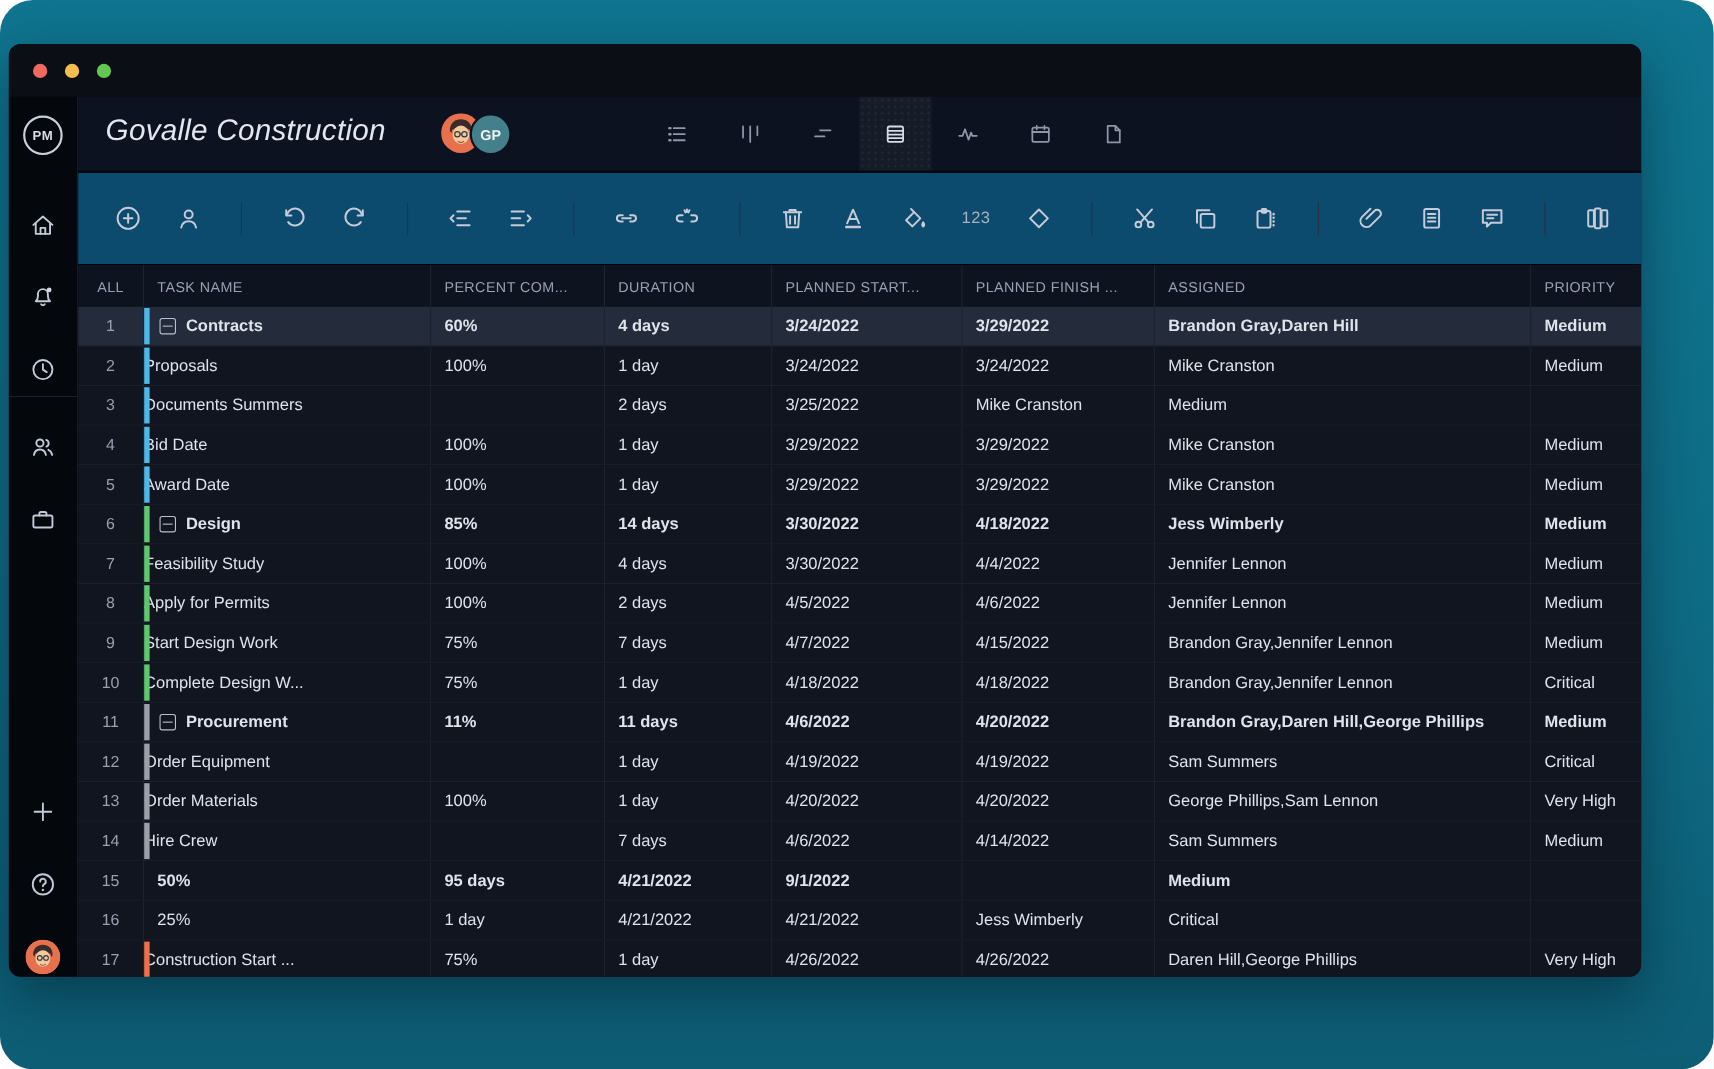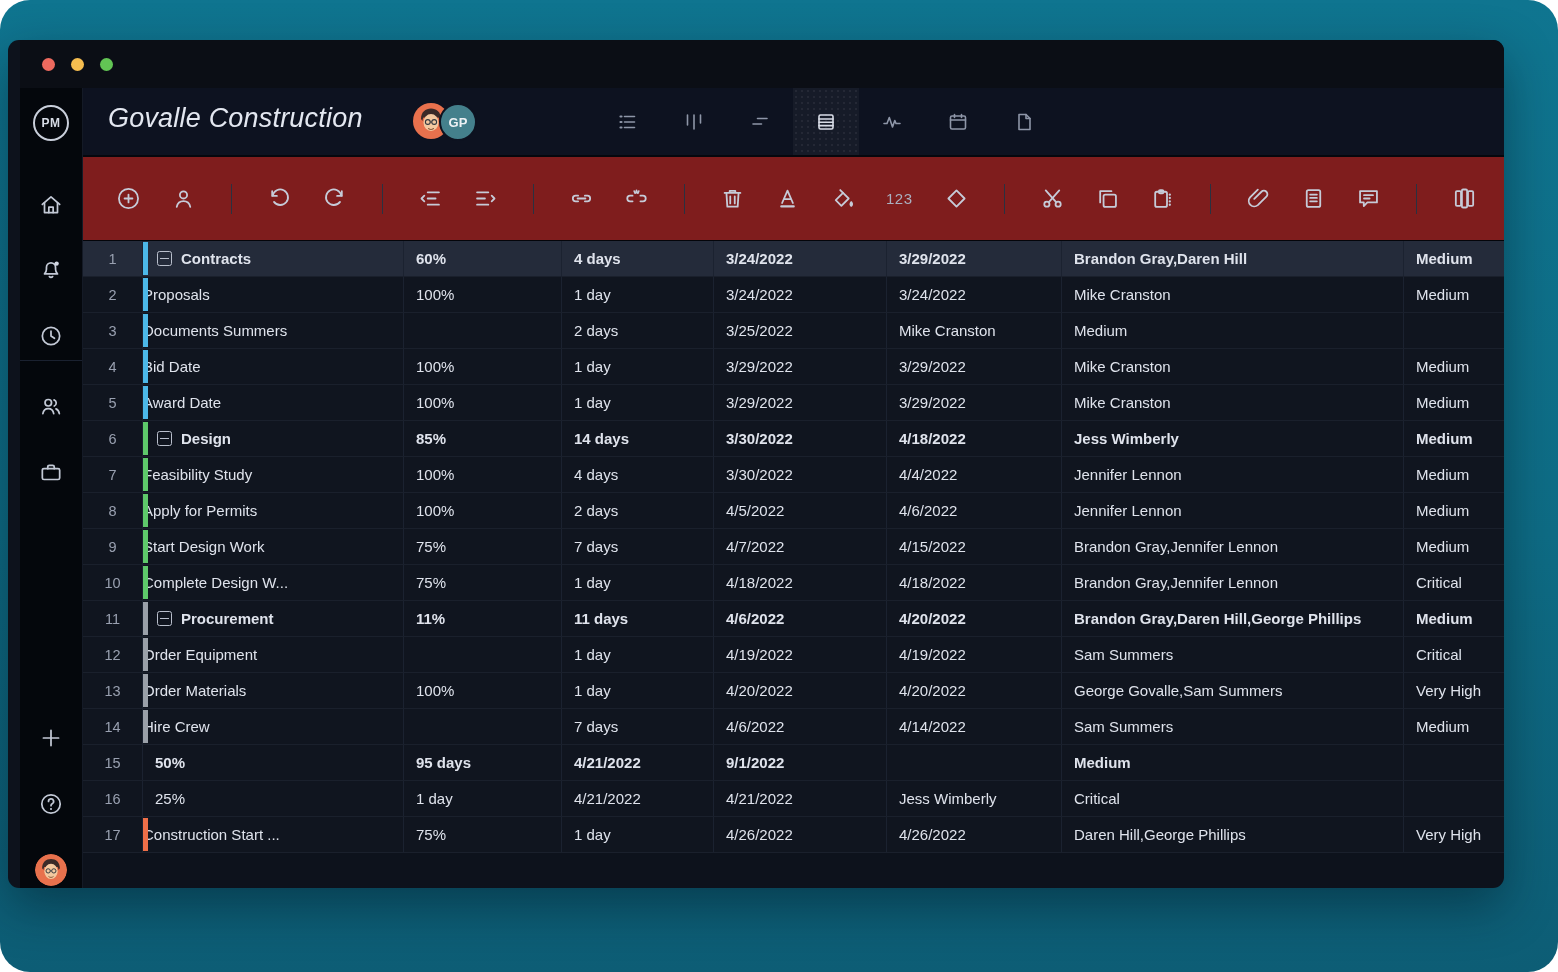--- a/index.html
+++ b/index.html
@@ -1,20 +1,20 @@
 <!DOCTYPE html>
 <html><head>
 <meta charset="utf-8">
 <style>
   html,body{margin:0;padding:0;background:#ffffff;font-family:"Liberation Sans",sans-serif;}
   .stage{position:relative;width:1558px;height:972px;overflow:hidden;}
   .backdrop{position:absolute;inset:0;border-radius:30px;
     background:linear-gradient(180deg,#0f7590 0%,#0e6c85 55%,#0d5d75 100%);}
   .win{position:absolute;left:8px;top:40px;width:1484px;height:848px;border-radius:11px;
-    background:#0d121c;overflow:hidden;box-shadow:0 18px 50px rgba(0,20,30,.45);padding-left:12px;}
+    background:#0d121c;overflow:hidden;box-shadow:0 18px 50px rgba(0,20,30,.45);}
   
   .titlebar{height:48px;background:#0b0e15;position:relative;}
   .tl{position:absolute;top:18px;width:13px;height:13px;border-radius:50%;}
   
   .main{display:flex;height:800px;}
   .sidenav{width:62px;background:#04070c;position:relative;border-right:1px solid #141a26;flex:none;}
   .pm-logo{position:absolute;left:13px;top:17px;width:32px;height:32px;border:2px solid #c9cfdb;border-radius:50%;
     display:flex;align-items:center;justify-content:center;font-size:12px;font-weight:bold;color:#d7dce6;letter-spacing:.5px;}
   .side-ic{position:absolute;left:18px;width:26px;height:26px;color:#c3c9d6;}
   .side-div{position:absolute;left:0;width:62px;border-top:1px solid #1a2130;}
@@ -25,21 +25,21 @@
   .proj-title{position:absolute;left:25px;top:15px;font-size:27px;font-weight:500;color:#e3e7f0;letter-spacing:.2px;font-style:italic;}
   .avatars{position:absolute;left:330px;top:15px;display:flex;}
   .avatar{width:36px;height:36px;border-radius:50%;display:flex;align-items:center;justify-content:center;}
   .avatar.gp{background:#44808c;color:#eef2f5;font-size:13px;font-weight:bold;margin-left:-10px;border:2px solid #0d1220;width:34px;height:34px;}
   .viewtabs{position:absolute;left:512px;top:0;height:67px;display:flex;}
   .vtab{width:66px;height:67px;display:flex;align-items:center;justify-content:center;color:#8e96a8;cursor:pointer;}
   .vtab.sel{background:#161b28;color:#d8dce6;
     background-image:radial-gradient(rgba(255,255,255,.06) 1px,transparent 1px);background-size:6px 6px;}
   .vtab svg{width:24px;height:24px;}
   
-  .toolbar{height:83px;background:#7f1d1d;display:flex;align-items:center;padding-left:26px;border-bottom:1px solid #03050a;flex:none;gap:16px;}
+  .toolbar{height:83px;background:#0c4a6e;display:flex;align-items:center;padding-left:26px;border-bottom:1px solid #03050a;flex:none;gap:16px;}
   .tb-ic{width:30px;height:30px;margin:0 6px;color:#c6cbd8;display:flex;align-items:center;justify-content:center;cursor:pointer;}
   .tb-ic svg{width:27px;height:27px;}
   .tb-ic.txt{font-size:15px;color:#aab0c0;letter-spacing:.5px;width:auto;padding:0 2px;}
   .tb-sep{width:1px;height:30px;background:#2a3140;margin:0 12px;flex:none;}
   
   .grid-cols{display:grid;grid-template-columns:60px 261px 158px 152px 173px 175px 342px 101px;}
   .thead{height:38px;background:#0e1320;color:#98a0b2;font-size:13px;letter-spacing:.4px;flex:none;}
   .thead .hc{display:flex;align-items:center;padding-left:12px;border-right:1px solid #1d2433;white-space:nowrap;overflow:hidden;}
   .thead .hc:first-child{justify-content:center;padding-left:0;}
   .rows{flex:none;}
@@ -359,20 +359,30 @@
               </svg>
             </span>
             <span class="tb-ic">
               <svg viewBox="0 0 24 24" fill="none" stroke="currentColor" stroke-width="1.6" stroke-linecap="round" stroke-linejoin="round">
                 <circle cx="5.5" cy="12" r="1.6" fill="currentColor" stroke="none"></circle>
                 <circle cx="12" cy="12" r="1.6" fill="currentColor" stroke="none"></circle>
                 <circle cx="18.5" cy="12" r="1.6" fill="currentColor" stroke="none"></circle>
               </svg>
             </span>
           </div>
+      <div class="thead grid-cols" id="thead">
+            <div class="hc">ALL</div>
+            <div class="hc">TASK NAME</div>
+            <div class="hc">PERCENT COM...</div>
+            <div class="hc">DURATION</div>
+            <div class="hc">PLANNED START...</div>
+            <div class="hc">PLANNED FINISH ...</div>
+            <div class="hc">ASSIGNED</div>
+            <div class="hc">PRIORITY</div>
+          </div>
       <div class="rows" id="rows">
             <div class="trow grid-cols parent sel">
               <div class="c num">1</div>
               <div class="c name">
                 <span class="bar" style="background: rgb(76, 184, 232);"></span>
                 <span class="collapse"></span>
                 <span>Contracts</span>
               </div>
               <div class="c">60%</div>
               <div class="c">4 days</div>
@@ -528,21 +538,21 @@
             <div class="trow grid-cols">
               <div class="c num">13</div>
               <div class="c name">
                 <span class="bar" style="background: rgb(154, 160, 168);"></span>
                 <span class="childname">Order Materials</span>
               </div>
               <div class="c">100%</div>
               <div class="c">1 day</div>
               <div class="c">4/20/2022</div>
               <div class="c">4/20/2022</div>
-              <div class="c">George Govalle,Sam Summers</div>
+              <div class="c">George Phillips,Sam Lennon</div>
               <div class="c">Very High</div>
             </div>
             <div class="trow grid-cols">
               <div class="c num">14</div>
               <div class="c name">
                 <span class="bar" style="background: rgb(154, 160, 168);"></span>
                 <span class="childname">Hire Crew</span>
               </div>
               <div class="c"></div>
               <div class="c">7 days</div>

